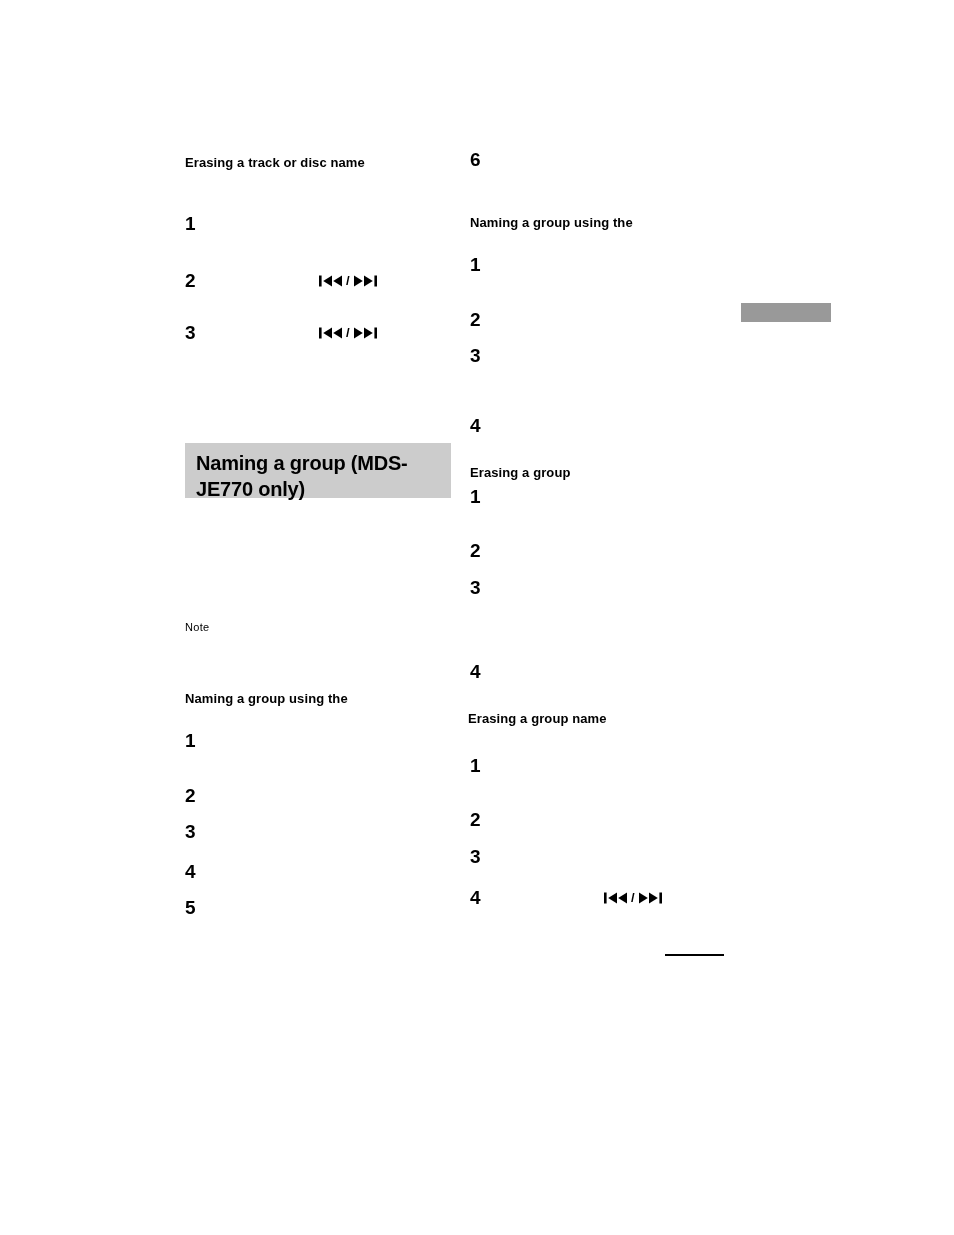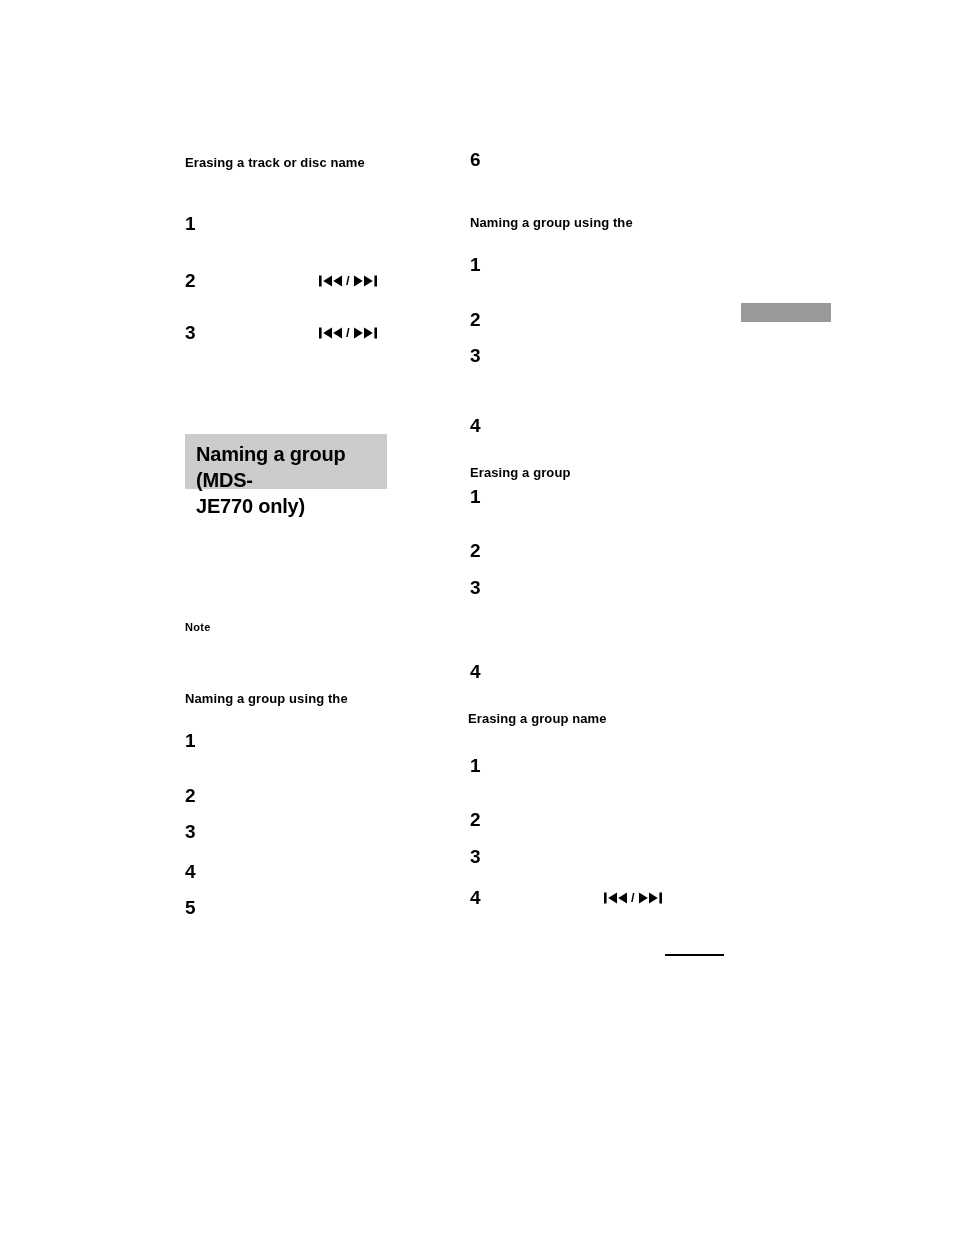--- a/index.html
+++ b/index.html
@@ -34,21 +34,21 @@
   }
 
   .step-num {
     font-weight: bold;
     font-size: 19px;
     line-height: 19px;
     color: #000000;
   }
 
   .note-label {
-    font-weight: bold;
+    font-weight: normal;
     font-size: 11px;
     line-height: 12px;
     letter-spacing: 0.3px;
     color: #000000;
   }
 
   
   .boxed-head {
     position: absolute;
     background: #cccccc;
@@ -128,21 +128,21 @@
       <polygon points="23,0.5 23,11.5 14.2,6" fill="#000"></polygon>
     </svg>
     <span class="sep">/</span>
     <svg width="24" height="12" viewBox="0 0 24 12" aria-hidden="true">
       <polygon points="1,0.5 1,11.5 9.8,6" fill="#000"></polygon>
       <polygon points="11,0.5 11,11.5 19.8,6" fill="#000"></polygon>
       <rect x="21.4" y="0.5" width="2.6" height="11" fill="#000"></rect>
     </svg>
   </span>
 
-  <div class="boxed-head" style="left:185px; top:434px; width:202px; height:55px;">
+  <div class="boxed-head" style="left:185px; top:443px; width:266px; height:55px;">
     <span class="boxed-head-text">Naming a group (MDS-
 JE770 only)</span>
   </div>
 
   <div class="abs note-label" style="left:185px; top:621px;">Note</div>
 
   <div class="abs section-head" style="left:185px; top:689px; width:250px;">
     <div>Naming a group using the</div>
   </div>
 

